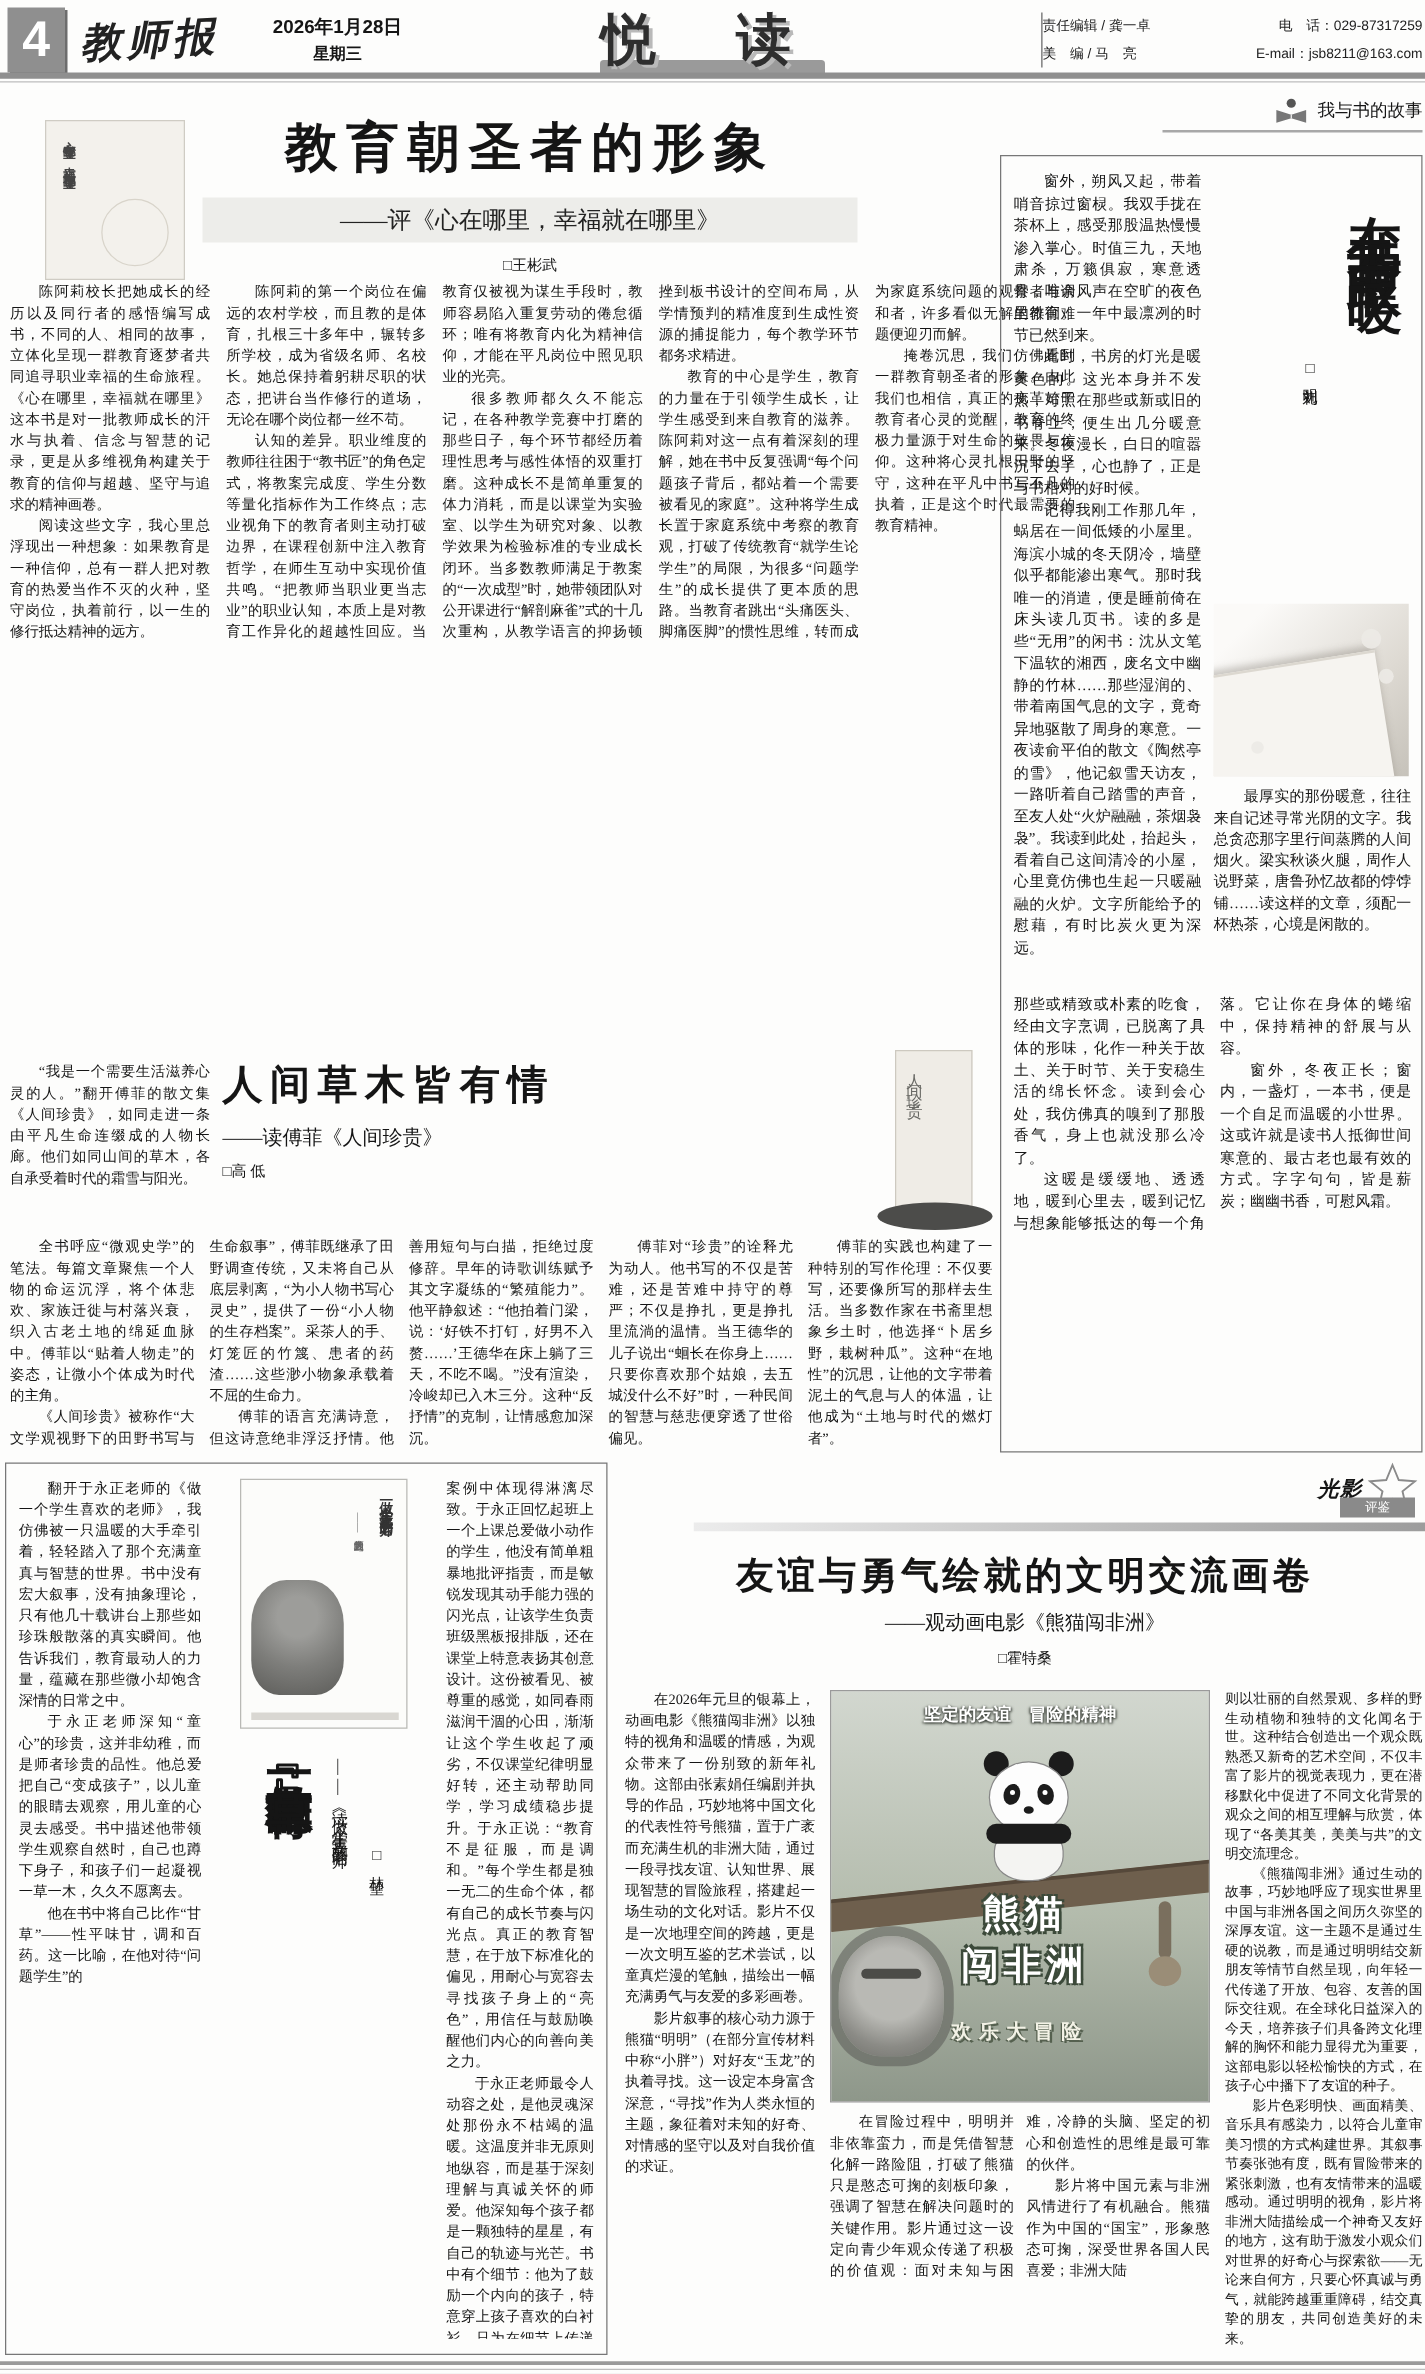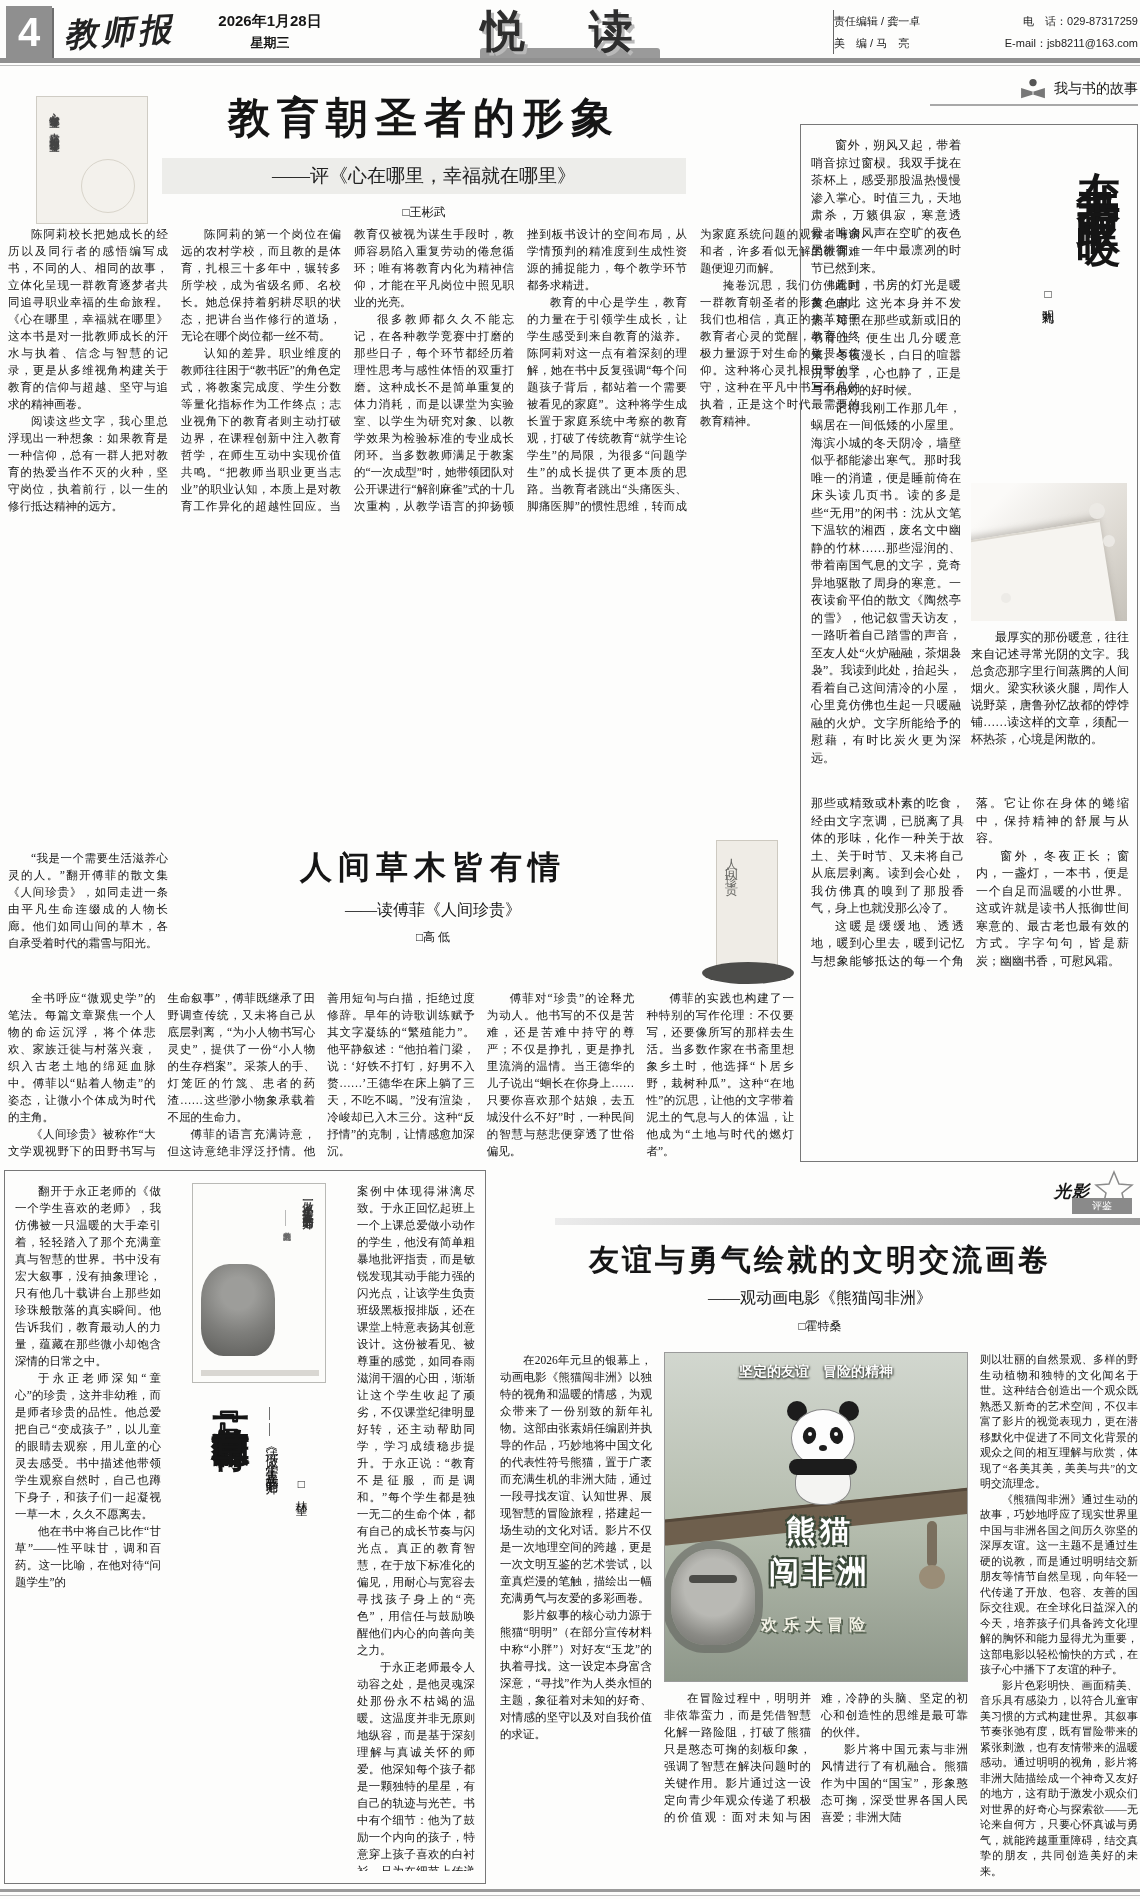--- a/index.html
+++ b/index.html
@@ -40,21 +40,21 @@
   .a1-cover .swirl{position:absolute;right:12px;bottom:10px;width:54px;height:54px;
                    border:1px solid #d8d4ca;border-radius:50%;}
   .a1-titles{flex:1;text-align:center;}
   .a1-title{font-family:"Liberation Sans",sans-serif;font-weight:bold;font-size:42px;
             letter-spacing:7px;margin-top:0;}
   .a1-sub{margin-top:12px;background:#ededea;font-size:19px;padding:5px 0;color:#222;}
   .a1-by{margin-top:10px;font-size:12px;}
   .a1-body{left:8px;top:226px;width:852px;height:600px;column-count:5;column-gap:13px;}
   
   .a2-col1{left:8px;top:850px;width:160px;height:128px;}
-  .a2-head{left:178px;top:846px;width:510px;text-align:center;}
+  .a2-head{left:178px;top:846px;width:510px;text-align:left;}
   .a2-title{font-family:"Liberation Sans",sans-serif;font-weight:bold;font-size:32px;letter-spacing:6px;}
   .a2-sub{margin-top:10px;font-size:16px;}
   .a2-by{margin-top:8px;font-size:12px;}
   .a2-cover{left:702px;top:840px;width:92px;height:150px;}
   .a2-cover .jacket{position:absolute;left:14px;top:0;width:62px;height:128px;background:#efece6;
                     border:1px solid #cdc9c0;}
   .a2-cover .jt{position:absolute;left:20px;top:8px;writing-mode:vertical-rl;font-size:13px;
                 letter-spacing:8px;color:#6a6a66;}
   .a2-cover .stone{position:absolute;left:0;top:122px;width:92px;height:22px;background:#4c4c4a;
                    border-radius:50%;}
@@ -252,21 +252,21 @@
         <div class="warm-img" data-name="open-book-photo">
           <div class="pagewhite" data-name="book-page-shape"></div>
           <div class="petal" style="left:118px;top:20px;" data-name="petal-decoration"></div>
           <div class="petal" style="left:132px;top:52px;width:12px;height:12px;" data-name="petal-decoration"></div>
           <div class="petal" style="left:30px;top:110px;width:10px;height:10px;" data-name="petal-decoration"></div>
         </div>
         <p style="margin-top:8px;" data-name="paragraph">最厚实的那份暖意，往往来自记述寻常光阴的文字。我总贪恋那字里行间蒸腾的人间烟火。梁实秋谈火腿，周作人说野菜，唐鲁孙忆故都的饽饽铺……读这样的文章，须配一杯热茶，心境是闲散的。</p>
       </div>
     </div>
     <div class="warm-bottom bt clip" data-name="article-warmth-bottom-columns">
-      <p class="cont" data-name="paragraph">那些或精致或朴素的吃食，经由文字烹调，已脱离了具体的形味，化作一种关于故土、关于时节、又未将自己从底层剥离。读到会心处，我仿佛真的嗅到了那股香气，身上也就没那么冷了。</p>
+      <p class="cont" data-name="paragraph">那些或精致或朴素的吃食，经由文字烹调，已脱离了具体的形味，化作一种关于故土、关于时节、关于安稳生活的绵长怀念。读到会心处，我仿佛真的嗅到了那股香气，身上也就没那么冷了。</p>
       <p data-name="paragraph">这暖是缓缓地、透透地，暖到心里去，暖到记忆与想象能够抵达的每一个角落。它让你在身体的蜷缩中，保持精神的舒展与从容。</p>
       <p data-name="paragraph">窗外，冬夜正长；窗内，一盏灯，一本书，便是一个自足而温暖的小世界。这或许就是读书人抵御世间寒意的、最古老也最有效的方式。字字句句，皆是薪炭；幽幽书香，可慰风霜。</p>
     </div>
   </div>
 
   <div class="abs lic-box" data-name="article-licorice-box">
     <div class="lic-left bt" data-name="article-licorice-left-column">
       <p data-name="paragraph">翻开于永正老师的《做一个学生喜欢的老师》，我仿佛被一只温暖的大手牵引着，轻轻踏入了那个充满童真与智慧的世界。书中没有宏大叙事，没有抽象理论，只有他几十载讲台上那些如珍珠般散落的真实瞬间。他告诉我们，教育最动人的力量，蕴藏在那些微小却饱含深情的日常之中。</p>
       <p data-name="paragraph">于永正老师深知“童心”的珍贵，这并非幼稚，而是师者珍贵的品性。他总爱把自己“变成孩子”，以儿童的眼睛去观察，用儿童的心灵去感受。书中描述他带领学生观察自然时，自己也蹲下身子，和孩子们一起凝视一草一木，久久不愿离去。</p>
       <p data-name="paragraph">他在书中将自己比作“甘草”——性平味甘，调和百药。这一比喻，在他对待“问题学生”的</p>

